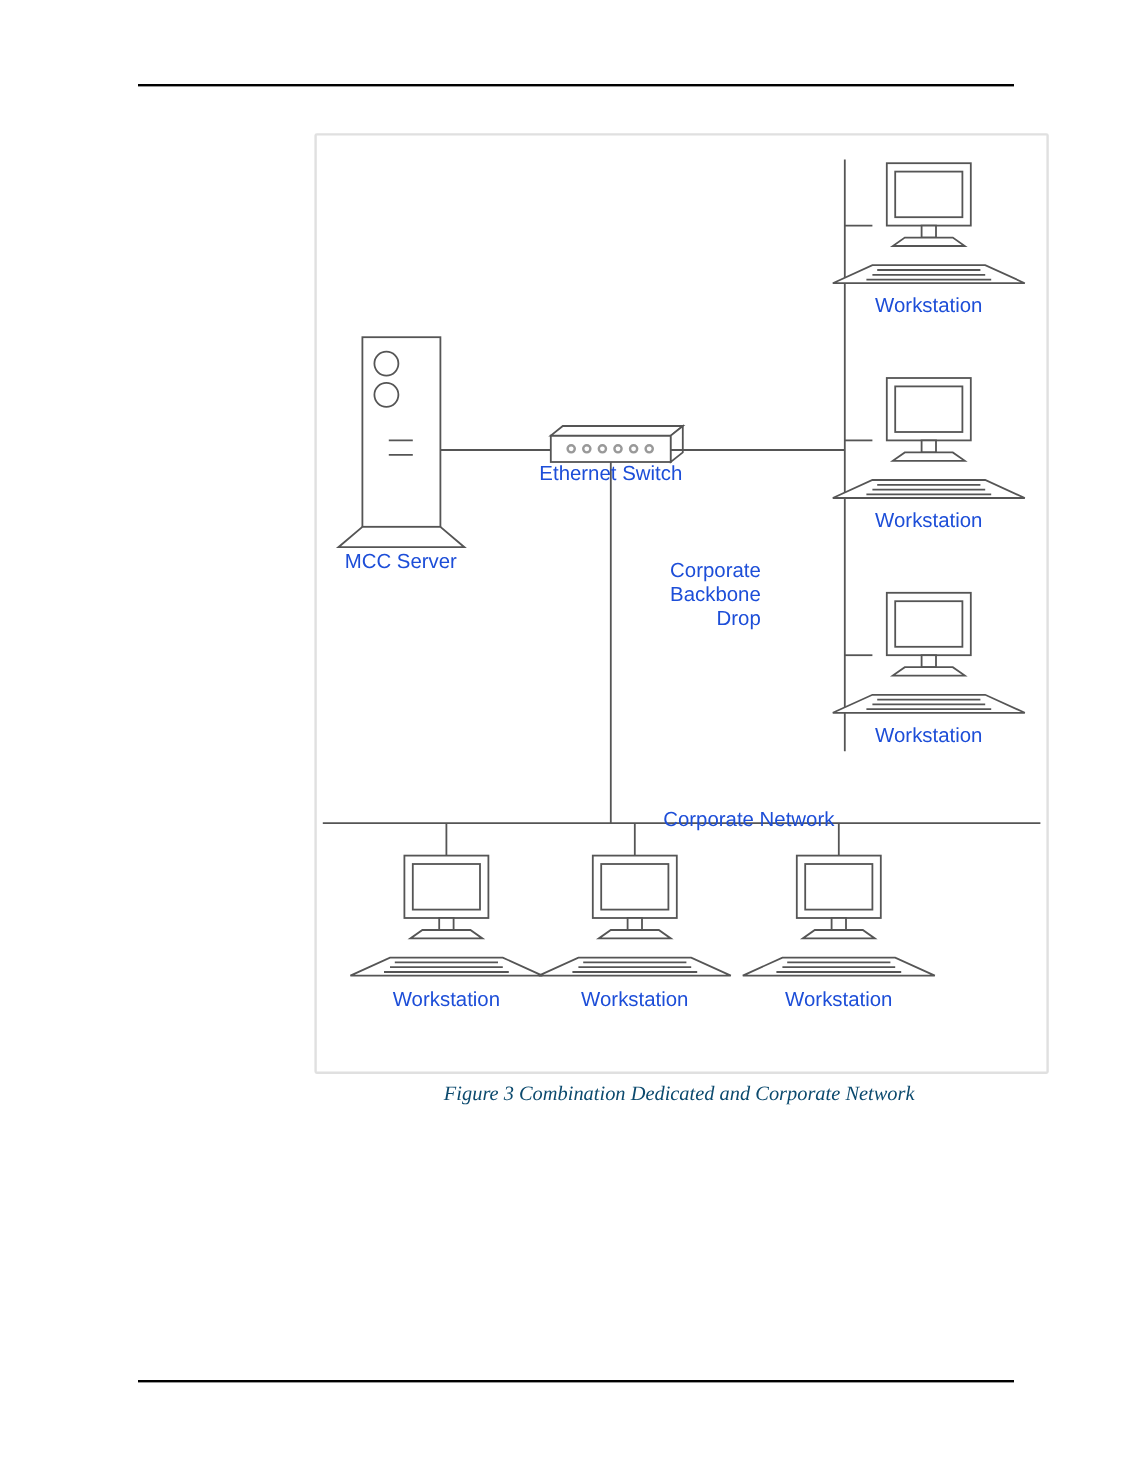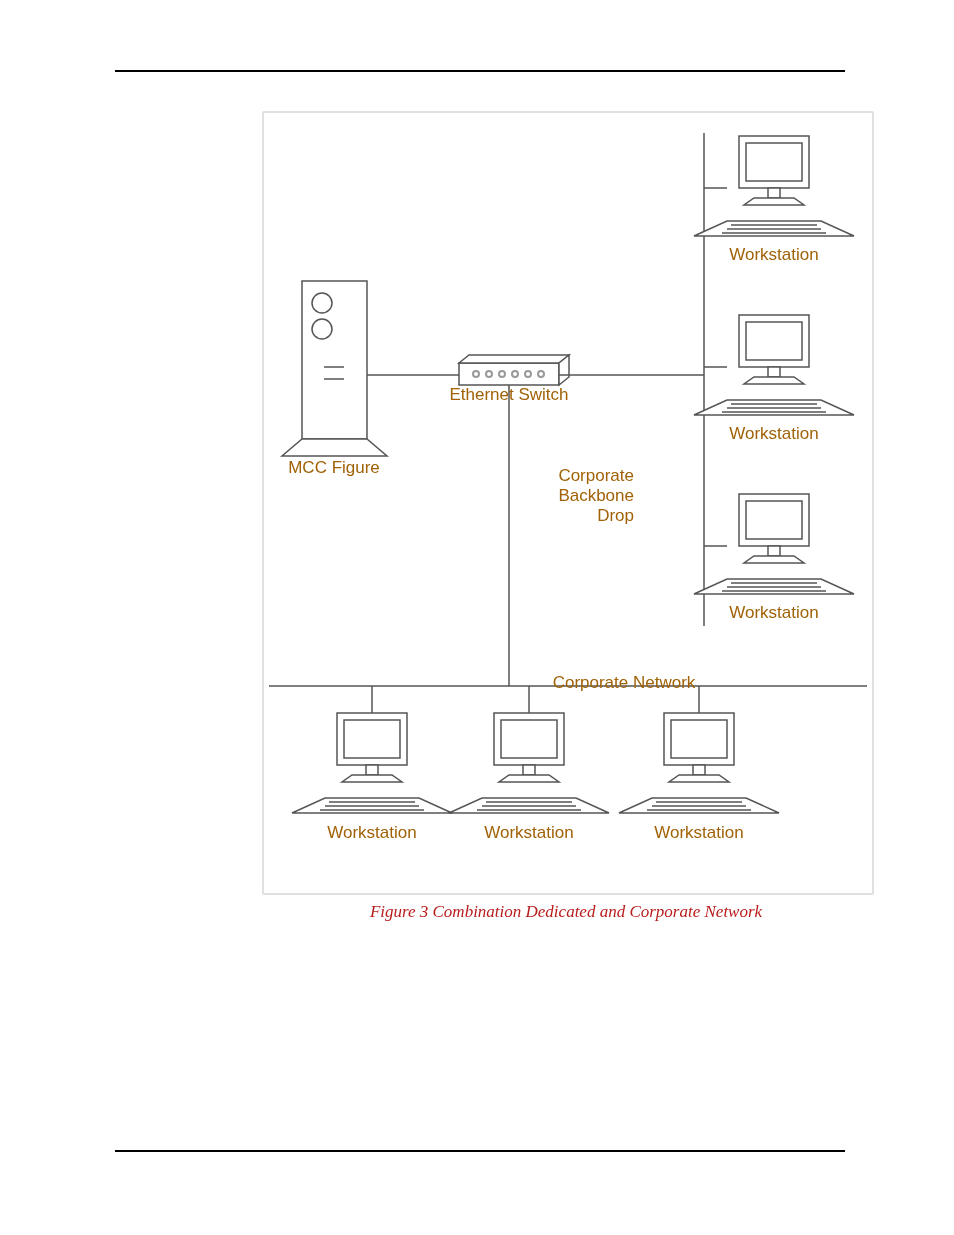--- a/index.html
+++ b/index.html
@@ -40,26 +40,26 @@
   }
   .caption {
     position: absolute;
     top: 902px;
     left: 262px;
     width: 608px;
     text-align: center;
     font-family: Georgia, "Times New Roman", serif;
     font-style: italic;
     font-size: 17px;
-    color: #b91c1c;
+    color: #0c4a6e;
   }
   .lbl {
     position: absolute;
     font-size: 17px;
-    color: #a16207;
+    color: #1d4ed8;
     text-align: center;
     white-space: pre;
   }
   
   .svg-layer {
     position: absolute;
     top: 0; left: 0;
     width: 608px; height: 780px;
   }
   svg { width: 100%; height: 100%; }
@@ -179,21 +179,21 @@
           <rect class="thinfill" x="429" y="652" width="12" height="10"></rect>
           <polygon class="thinfill" points="415,662 455,662 465,669 405,669"></polygon>
           <polygon class="thinfill" points="388,685 482,685 515,700 355,700"></polygon>
           <line class="thin" x1="392" y1="689" x2="478" y2="689"></line>
           <line class="thin" x1="388" y1="693" x2="482" y2="693"></line>
           <line class="thin" x1="383" y1="697" x2="487" y2="697"></line>
         </g>
       </svg>
     </div>
 
-    <div class="lbl" style="left:10px; top:345px; width:120px;">MCC Figure</div>
+    <div class="lbl" style="left:10px; top:345px; width:120px;">MCC Server</div>
 
     <div class="lbl" style="left:175px; top:272px; width:140px;">Ethernet Switch</div>
 
     <div class="lbl" style="left:250px; top:353px; width:120px; text-align:right;">Corporate
 Backbone
 Drop</div>
 
     <div class="lbl" style="left:260px; top:550px; width:200px;margin-top:10px;">Corporate Network</div>
 
     <div class="lbl" style="left:450px; top:132px; width:120px;">Workstation</div>

